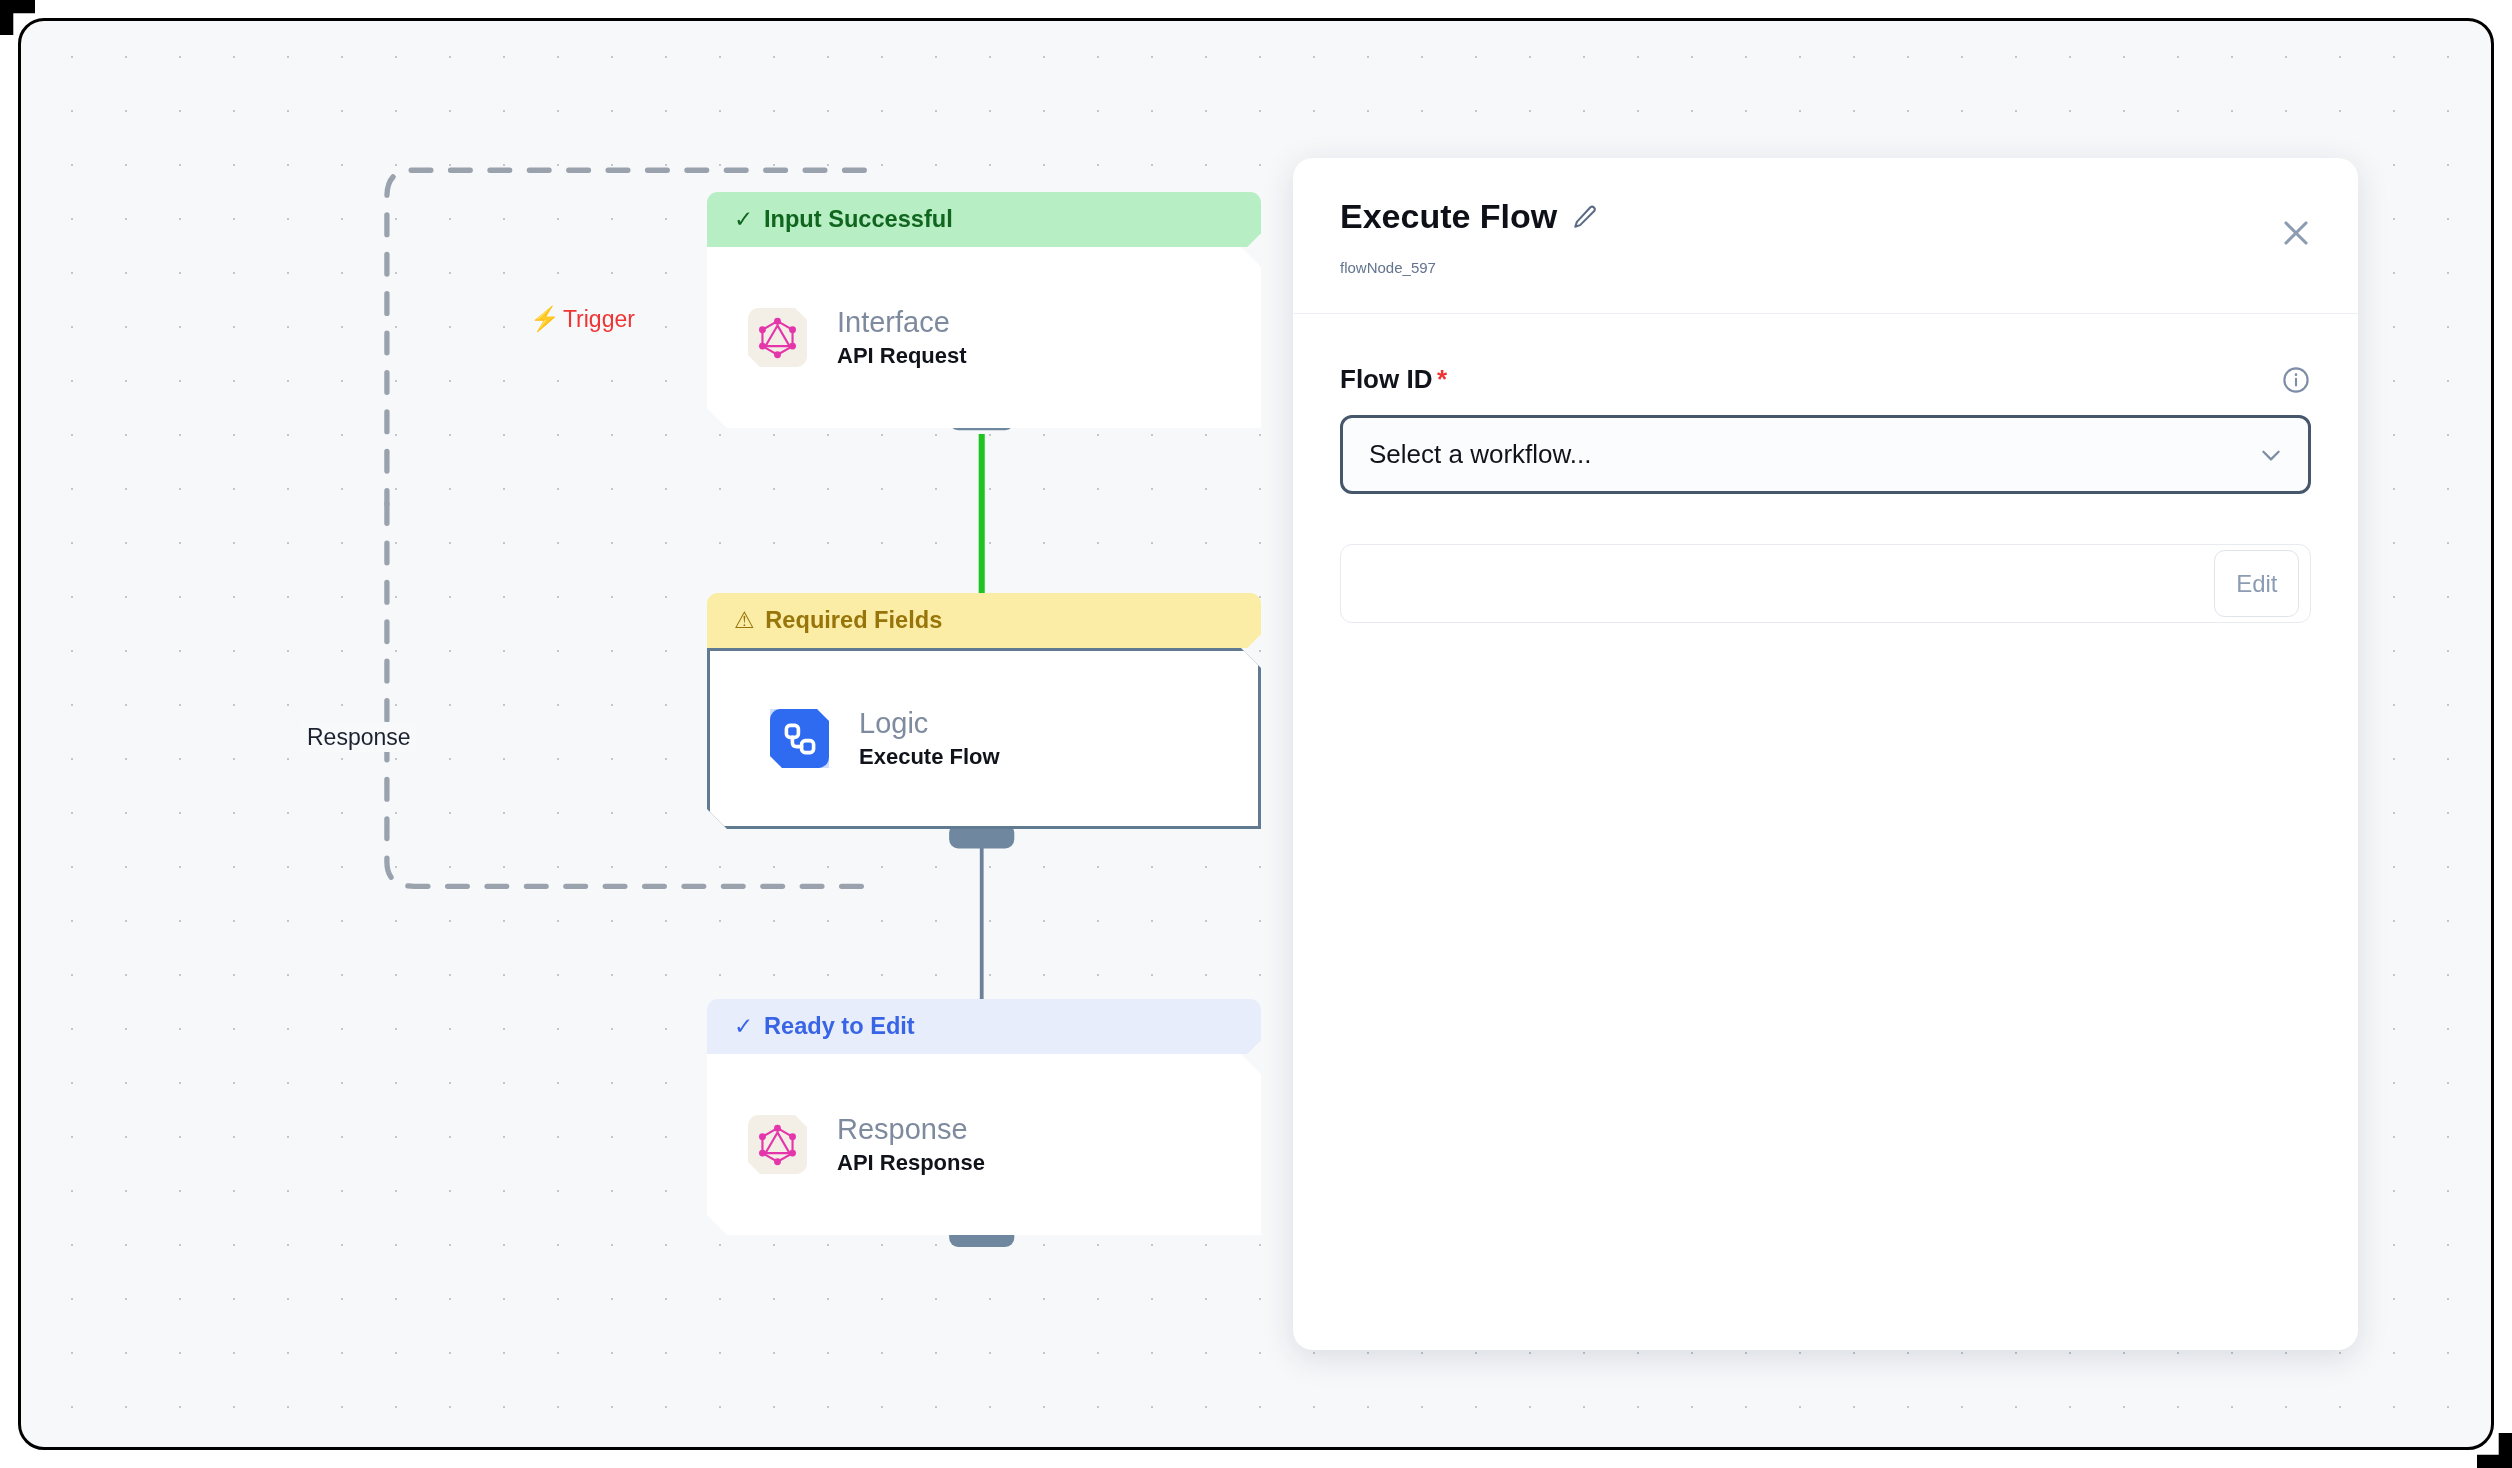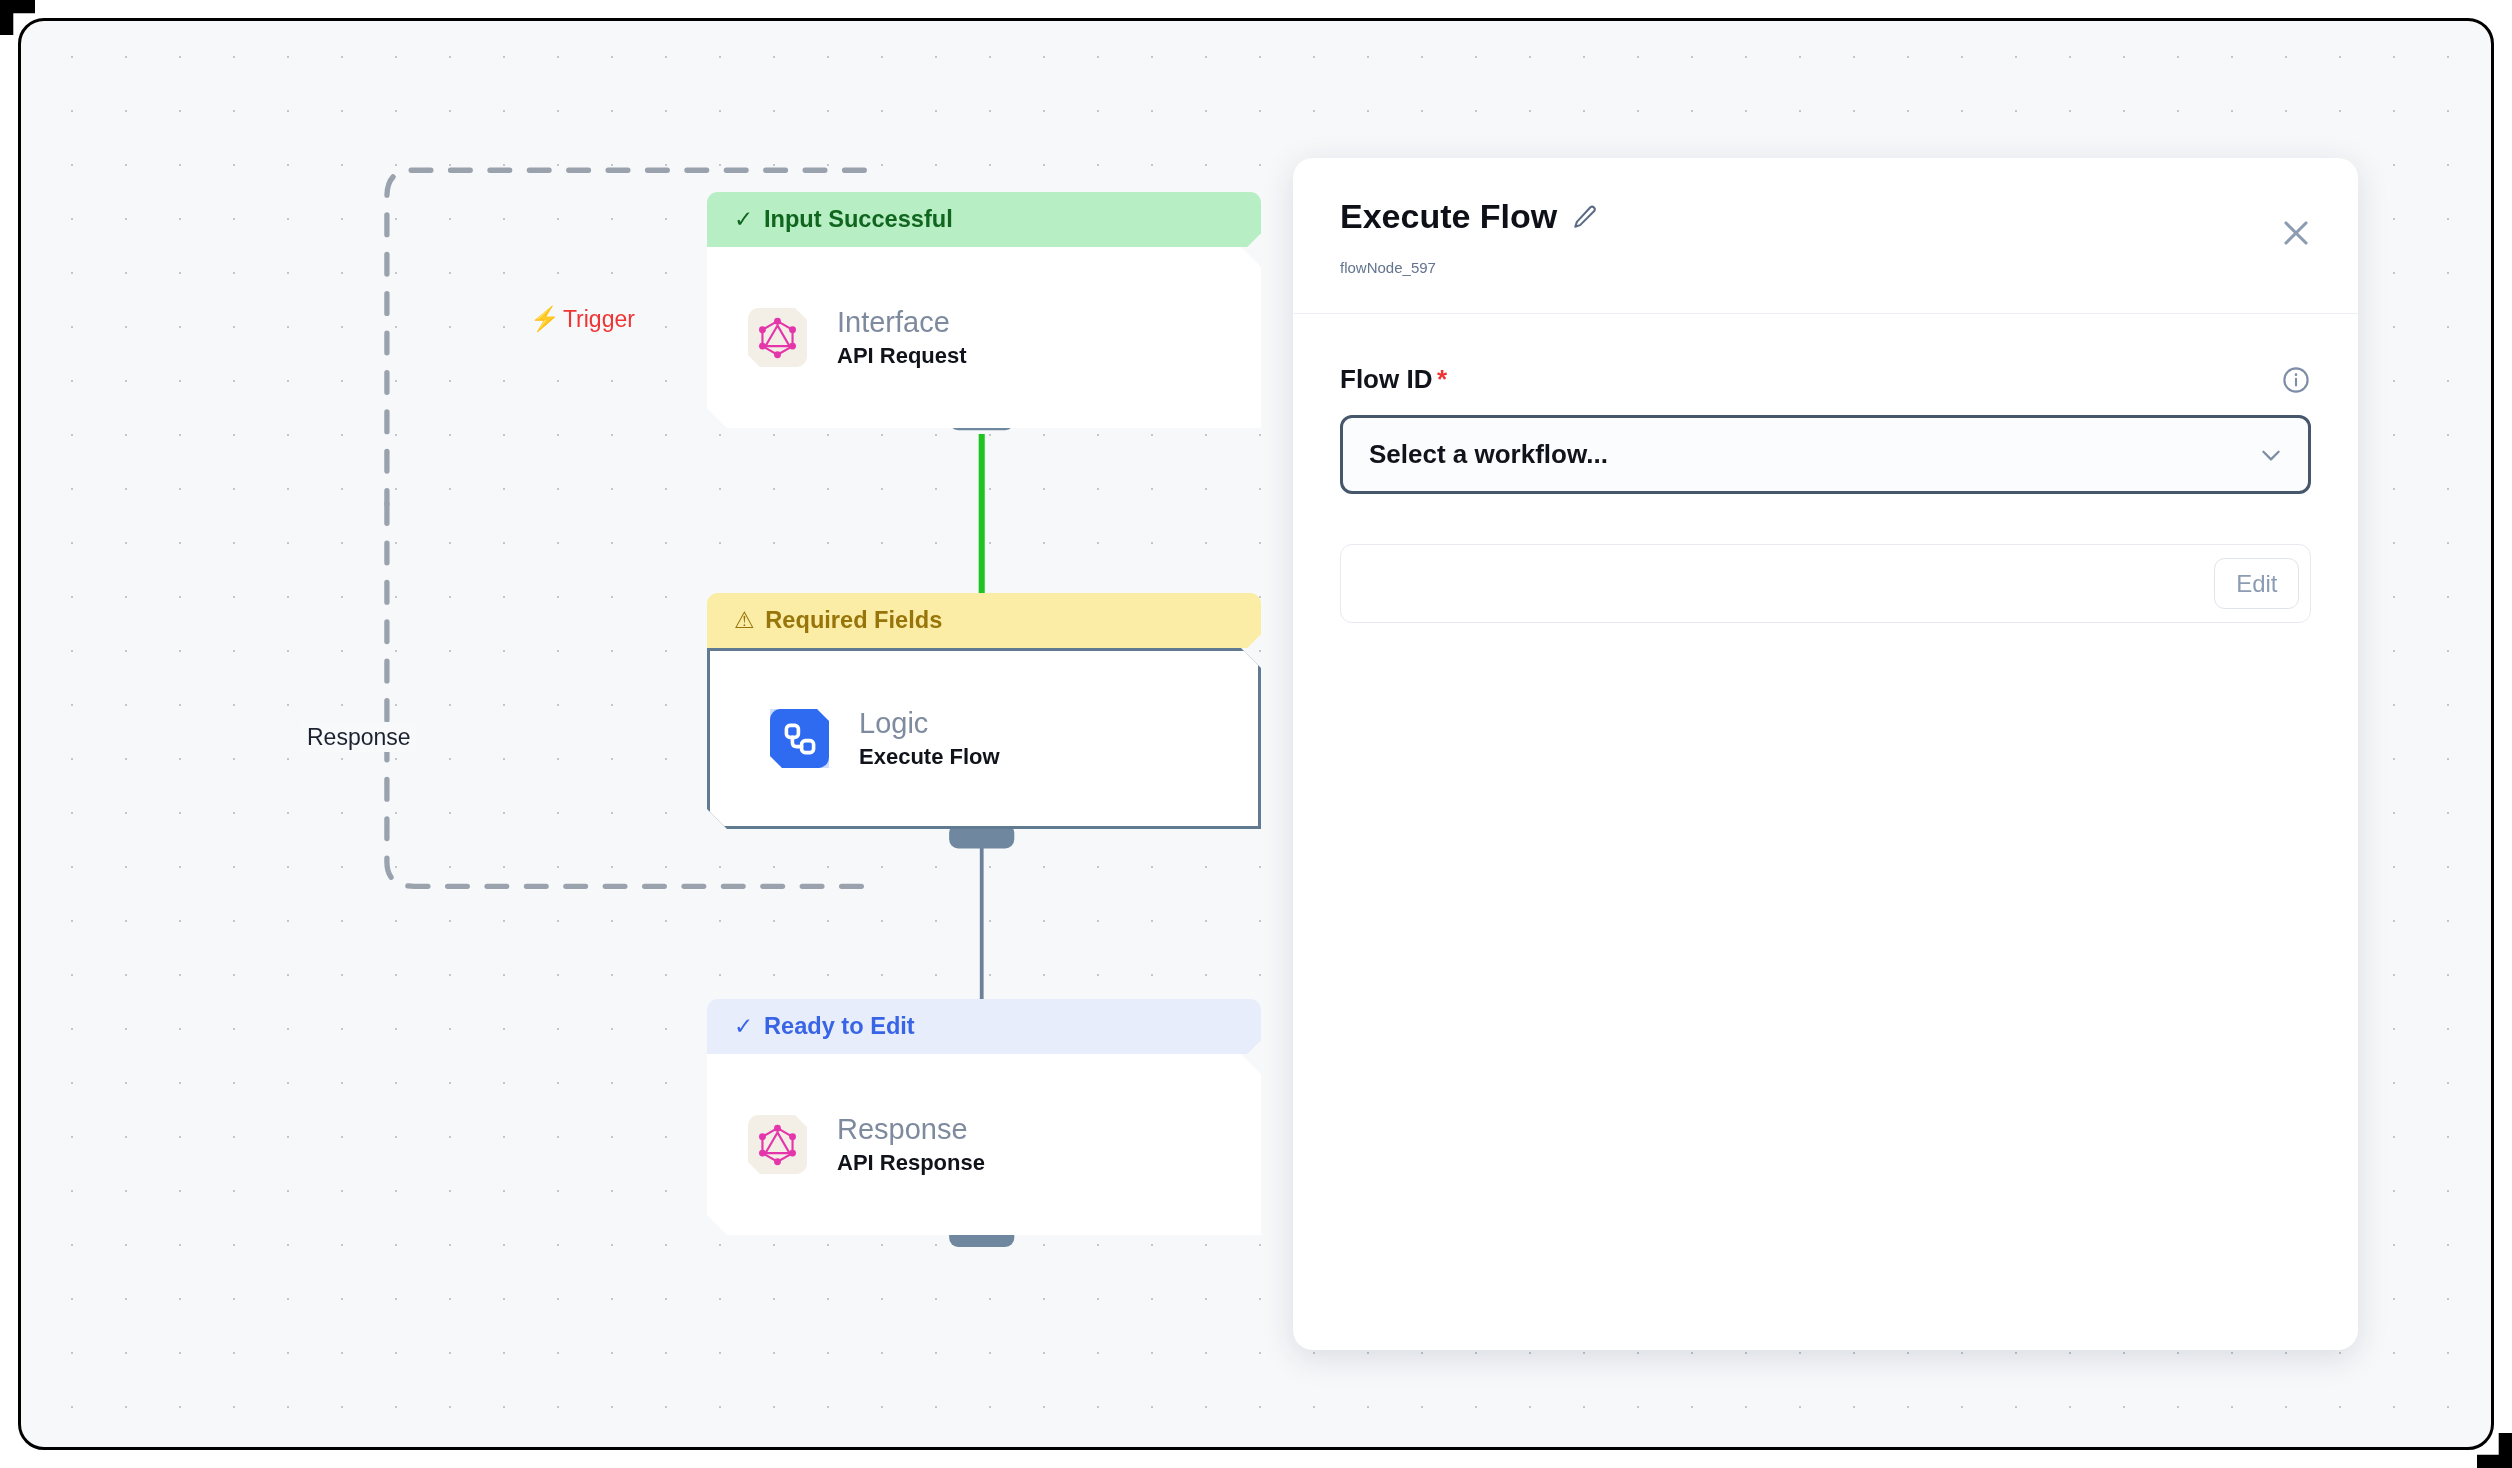--- a/index.html
+++ b/index.html
@@ -191,39 +191,38 @@
     margin-top: 20px;
     height: 79px;
     border: 3px solid #46566b;
     border-radius: 12px;
     background: #fbfcfd;
     display: flex;
     align-items: center;
     justify-content: space-between;
     padding: 0 24px 0 26px;
     cursor: pointer;
-    font-weight: bold;
   }
   .select-value { font-size: 26px; color: #10131a; }
   .chev { width: 26px; height: 26px; }
 
   .input-control {
     margin-top: 20px;
     height: 79px;
     border: 1.5px solid #e7eaef;
     border-radius: 12px;
     background: #ffffff;
     display: flex;
     align-items: center;
     justify-content: flex-end;
     padding: 0 10.7px 0 18px;
   }
   .edit-btn {
     min-width: 85px;
-    height: 51px;
+    height: 67px;
     border: 1.5px solid #dfe4ea;
     border-radius: 10.7px;
     background: #ffffff;
     color: #8c9cb3;
     font-size: 24px;
     font-family: "Liberation Sans", sans-serif;
     cursor: pointer;
     display: flex;
     align-items: center;
     justify-content: center;

